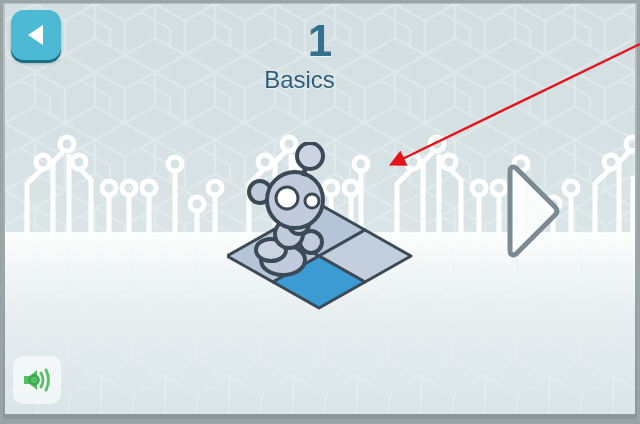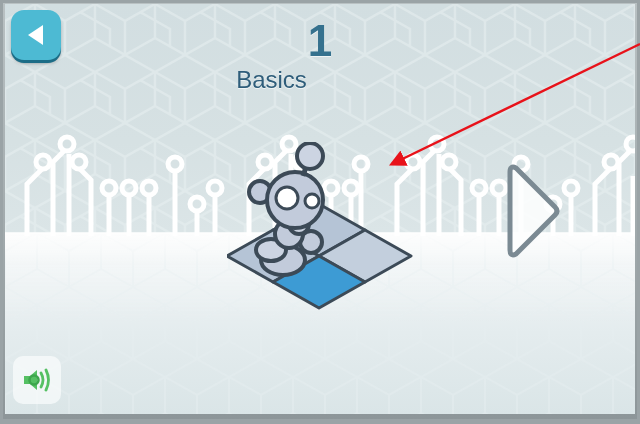--- a/index.html
+++ b/index.html
@@ -96,20 +96,21 @@
   #level-name {
     position: absolute;
     left: 0; top: 62px;
     width: 533px;
     text-align: center;
     font-size: 24px;
     font-weight: normal;
     color: #2e5d7a;
     line-height: 28px;
     text-shadow: 0 1px 0 rgba(255,255,255,0.6);
+    padding-left: 28px;
   }
 
   
   #back-button {
     position: absolute;
     left: 6px; top: 6px;
     width: 50px; height: 50px;
     border-radius: 13px;
     background: #4dbad3;
     box-shadow: 0 3px 0 #1c6d87, 0 4px 3px rgba(0,0,0,0.22);

